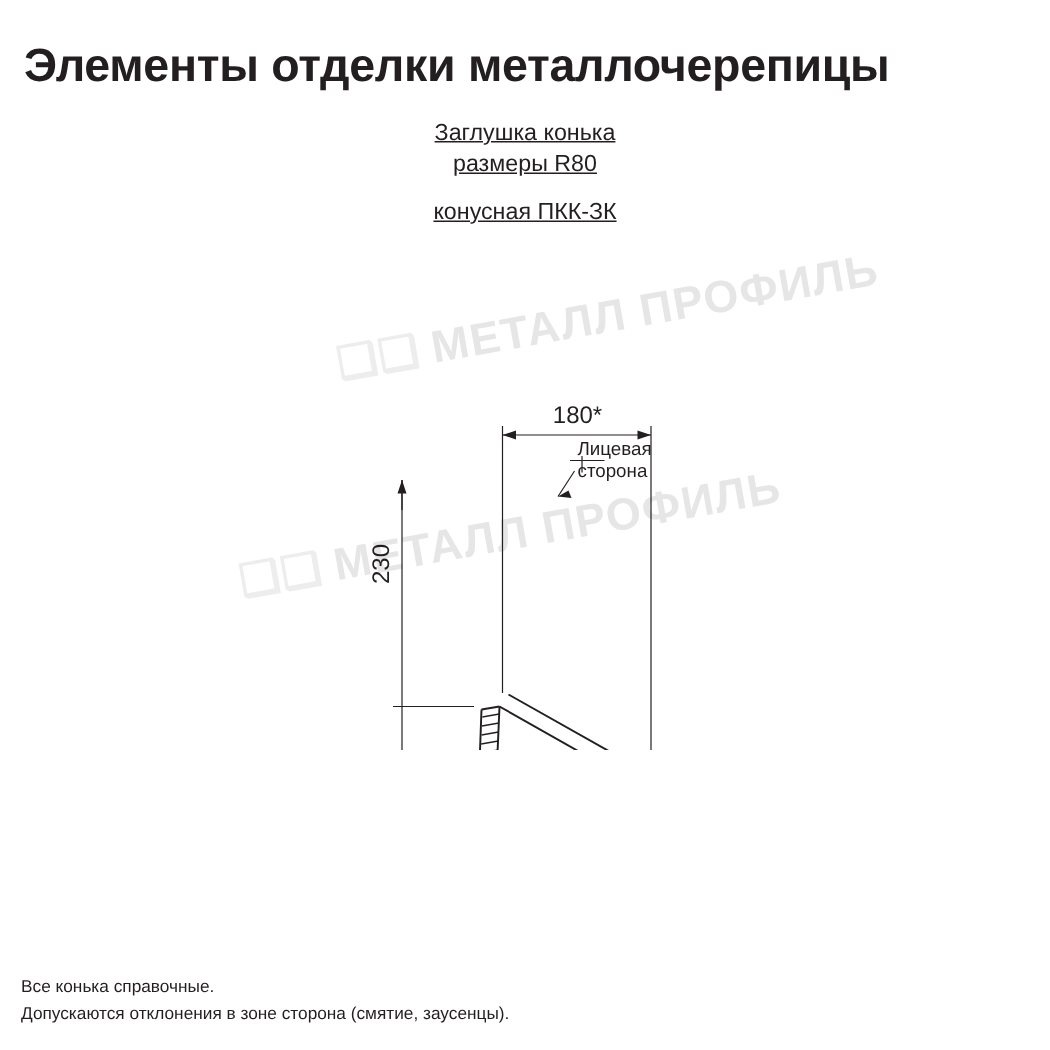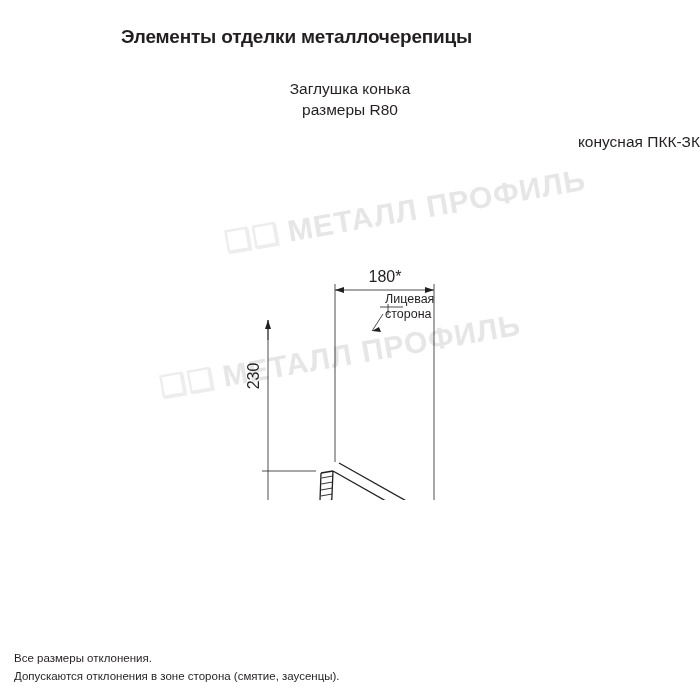--- a/index.html
+++ b/index.html
@@ -22,37 +22,38 @@
     top: 0;
     width: 700px;
     height: 700px;
   }
 
   .title {
     position: absolute;
     left: 0;
     top: 26px;
     width: 593px;
-    text-align: center;
-    font-size: 19px;
+    text-align: right;
+    font-size: 31px;
     font-weight: bold;
     letter-spacing: -0.2px;
   }
 
   .subtitle {
     position: absolute;
     left: 0;
     width: 700px;
     text-align: center;
     font-size: 15.5px;
     color: #231f20;
+    text-decoration: underline;
   }
   .subtitle.l1 { top: 80px; }
   .subtitle.l2 { top: 101px; }
-  .subtitle.l3 { top: 133px; text-align: right; }
+  .subtitle.l3 { top: 133px; }
 
   .drawing {
     position: absolute;
     left: 0;
     top: 180px;
     width: 636px;
     height: 320px;
   }
 
   .watermarks {
@@ -194,17 +195,17 @@
       <text x="385" y="123" font-family="Liberation Sans, sans-serif" font-size="12.5" fill="#231f20">Лицевая</text>
       <text x="385" y="138" font-family="Liberation Sans, sans-serif" font-size="12.5" fill="#231f20">сторона</text>
       <g stroke="#231f20" stroke-width="0.8">
         <line x1="383" y1="134" x2="372" y2="151"></line>
         <polygon points="372,151 379,147 381,152" fill="#231f20" stroke="none"></polygon>
       </g>
     </svg>
   </div>
 
   <div class="footnotes">
-    <div>Все размеры отклонения.</div>
+    <div>Все конька справочные.</div>
     <div>Допускаются отклонения в зоне сторона (смятие, заусенцы).</div>
   </div>
 
 </div>
 
 </body></html>

